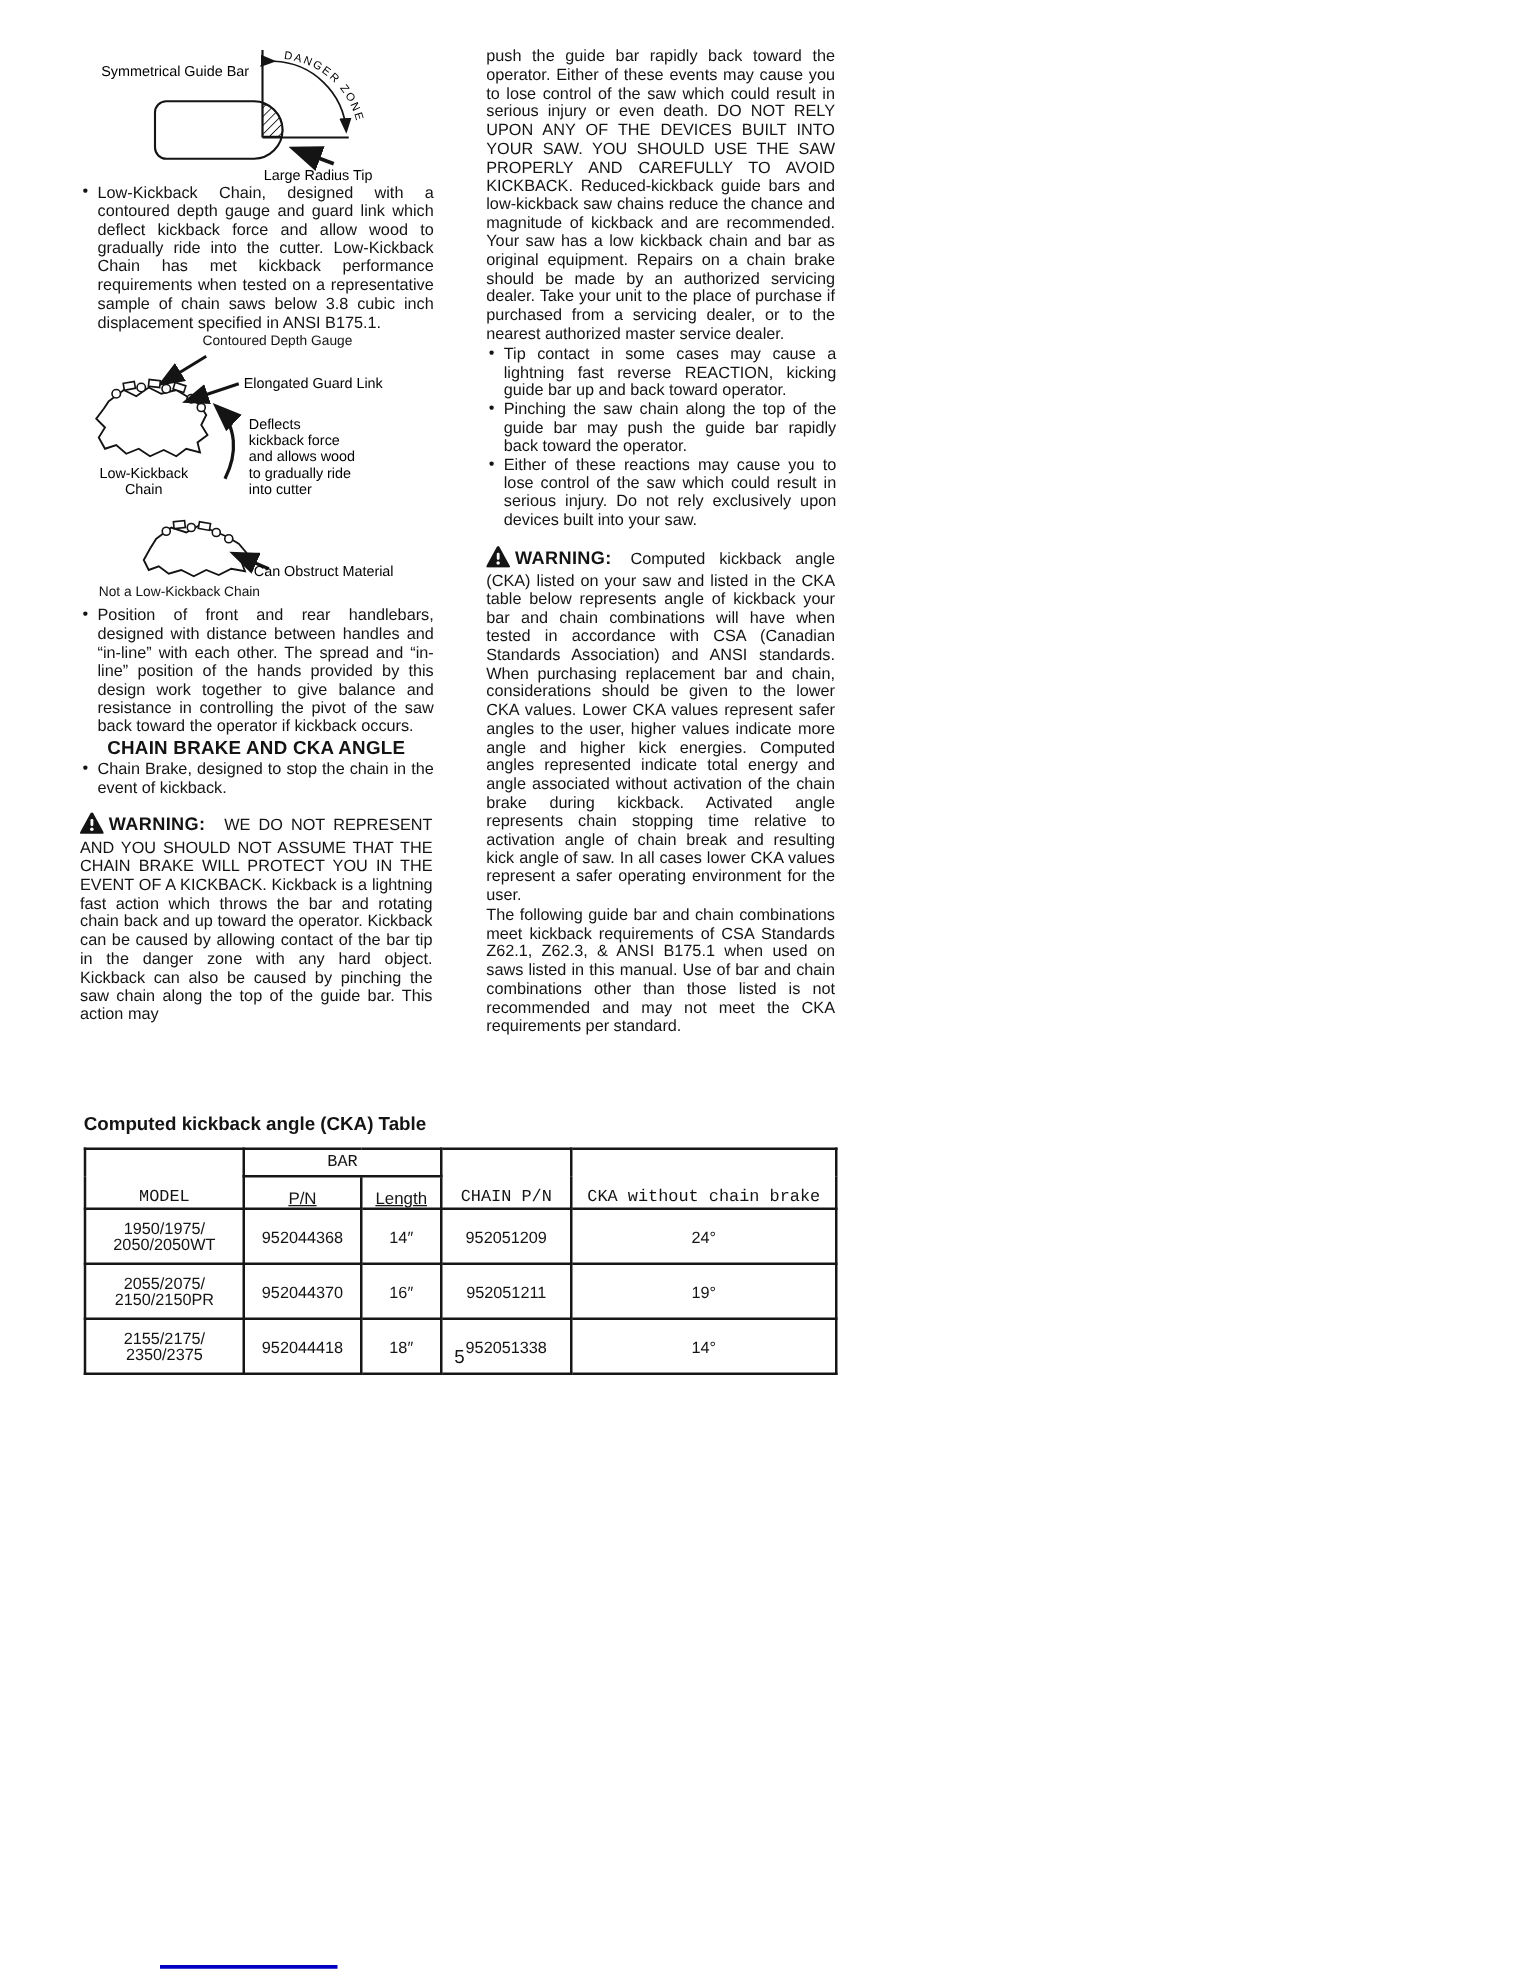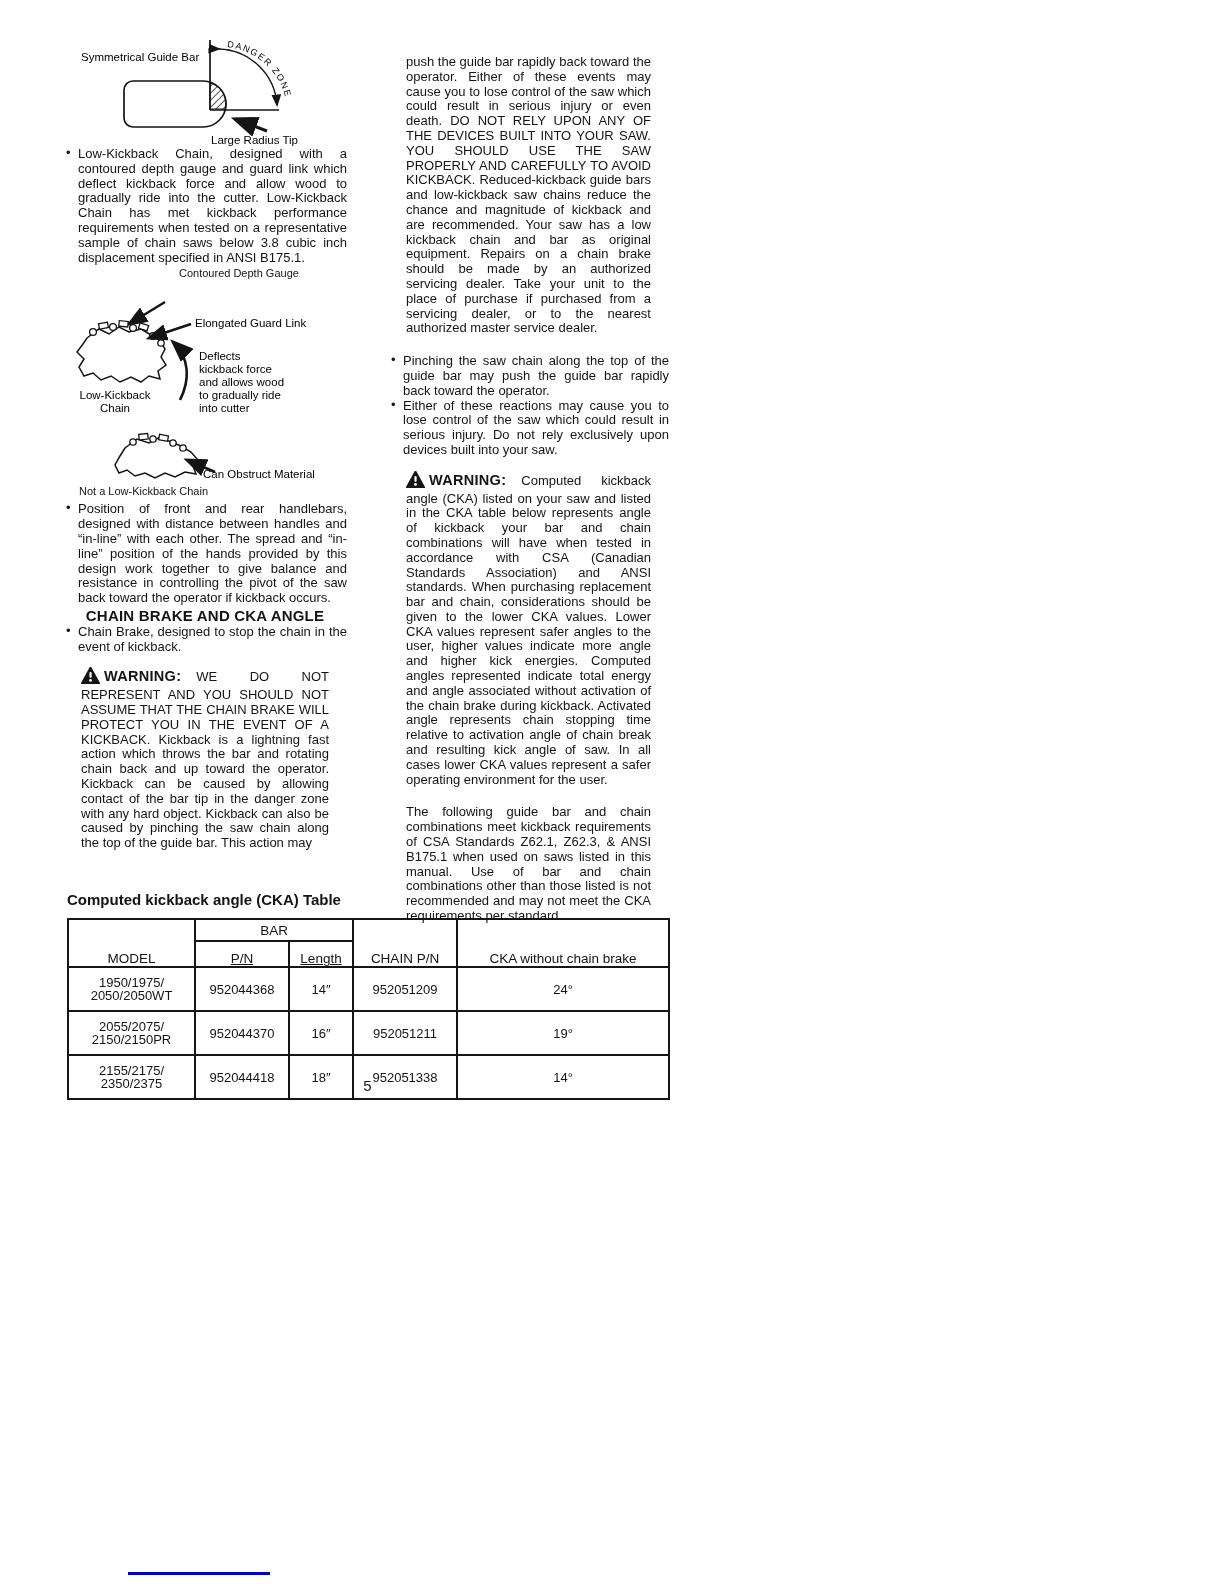--- a/index.html
+++ b/index.html
@@ -3,21 +3,21 @@
 <meta charset="utf-8">
 <style>
   html,body { margin:0; padding:0; background:#ffffff; }
   body { width:1224px; height:1584px; font-family:"Liberation Sans", sans-serif; color:#141414; }
   .page { position:relative; width:1224px; height:1584px; background:#fff; overflow:hidden; }
 
   .col { position:absolute; font-size:13px; line-height:14.8px; text-align:justify; }
   .col-left  { left:63px;  top:35px; width:284px; }
   .col-right { left:388px; top:37px; width:281px; }
 
-  p { margin:18px; }
+  p { margin:1px; }
   .bullet { position:relative; padding-left:15px; margin:0; }
   .bullet::before { content:"\2022"; position:absolute; left:3px; top:-1px; }
 
   .small-label { font-size:11px; line-height:13px; text-align:left; }
   .indent-98 { padding-left:98px; }
   .indent-16 { padding-left:16px; }
 
   .section-heading { font-size:15px; font-weight:bold; text-align:center; margin:3px 0 1px 0; letter-spacing:0.2px; }
 
   .warn { margin-top:13px; }
@@ -25,21 +25,21 @@
   .warn-label { font-size:14.5px; font-weight:bold; margin-right:15px; letter-spacing:0.3px; }
 
   svg text { font-family:"Liberation Sans", sans-serif; }
   .diag { display:block; }
 
   .table-section { position:absolute; left:67px; top:891px; width:697px; }
   .table-title { font-size:15px; font-weight:bold; margin:0 0 10px 0; }
   table.cka { border-collapse:collapse; table-layout:fixed; width:601px; }
   table.cka th, table.cka td { border:2px solid #161616; font-weight:normal; text-align:center; padding:0; }
   table.cka th { font-size:13.5px; }
-  .row-bar th { height:20px; }
+  .row-bar th { height:20px;font-family:Liberation Mono, monospace; }
   .row-heads th { height:24px;text-decoration:underline; }
   td.model { font-size:12px; line-height:13.5px; }
   table.cka td { font-size:13px; height:42px; }
   th.cka-head { font-size:14px; }
   th.vbottom { vertical-align:bottom; padding-bottom:4px; }
 
   .page-number { position:absolute; left:67px; top:1077px; width:601px; text-align:center; font-size:15px; }
   .footer-underline { position:absolute; left:128px; top:1572px; width:142px; height:3px; background:#0000c4; }
 </style>
 </head>
@@ -148,20 +148,21 @@
           <circle cx="12" cy="17.4" r="1.8" fill="#ffffff"></circle>
         </svg>
       </span><span class="warn-label">WARNING:</span><span>WE DO NOT REPRESENT AND YOU SHOULD NOT ASSUME THAT THE CHAIN BRAKE WILL PROTECT YOU IN THE EVENT OF A KICKBACK.  Kickback is a lightning fast action which throws the bar and rotating chain back and up toward the operator.  Kickback can be caused by allowing contact of the bar tip in the danger zone with any hard object.  Kickback can also be caused by pinching the saw chain along the top of the guide bar.  This action may</span>
     </p>
   </div>
 
   <div class="col col-right">
 
     <p>push the guide bar rapidly back toward the operator.  Either of these events may cause you to lose control of the saw which could result in serious injury or even death.  DO NOT RELY UPON ANY OF THE DEVICES BUILT INTO YOUR SAW.  YOU SHOULD USE THE SAW PROPERLY AND CAREFULLY TO AVOID KICKBACK.  Reduced-kickback guide bars and low-kickback saw chains reduce the chance and magnitude of kickback and are recommended.  Your saw has a low kickback chain and bar as original equipment.  Repairs on a chain brake should be made by an authorized servicing dealer.  Take your unit to the place of purchase if purchased from a servicing dealer, or to the nearest authorized master service dealer.</p>
 
+    <p class="bullet">Tip contact in some cases may cause a lightning fast reverse REACTION, kicking guide bar up and back toward operator.</p>
     <p class="bullet">Pinching the saw chain along the top of the guide bar may push the guide bar rapidly back toward the operator.</p>
     <p class="bullet">Either of these reactions may cause you to lose control of the saw which could result in serious injury. Do not rely exclusively upon devices built into your saw.</p>
 
     <p class="warn">
       <span class="warn-icon">
         <svg width="19" height="17" viewBox="0 0 24 22">
           <path d="M12 1 L23 21 H1 Z" fill="#141414" stroke="#141414" stroke-width="2.6" stroke-linejoin="round"></path>
           <rect x="10.6" y="6.6" width="2.9" height="7.4" rx="1.3" fill="#ffffff"></rect>
           <circle cx="12" cy="17.4" r="1.8" fill="#ffffff"></circle>
         </svg>

